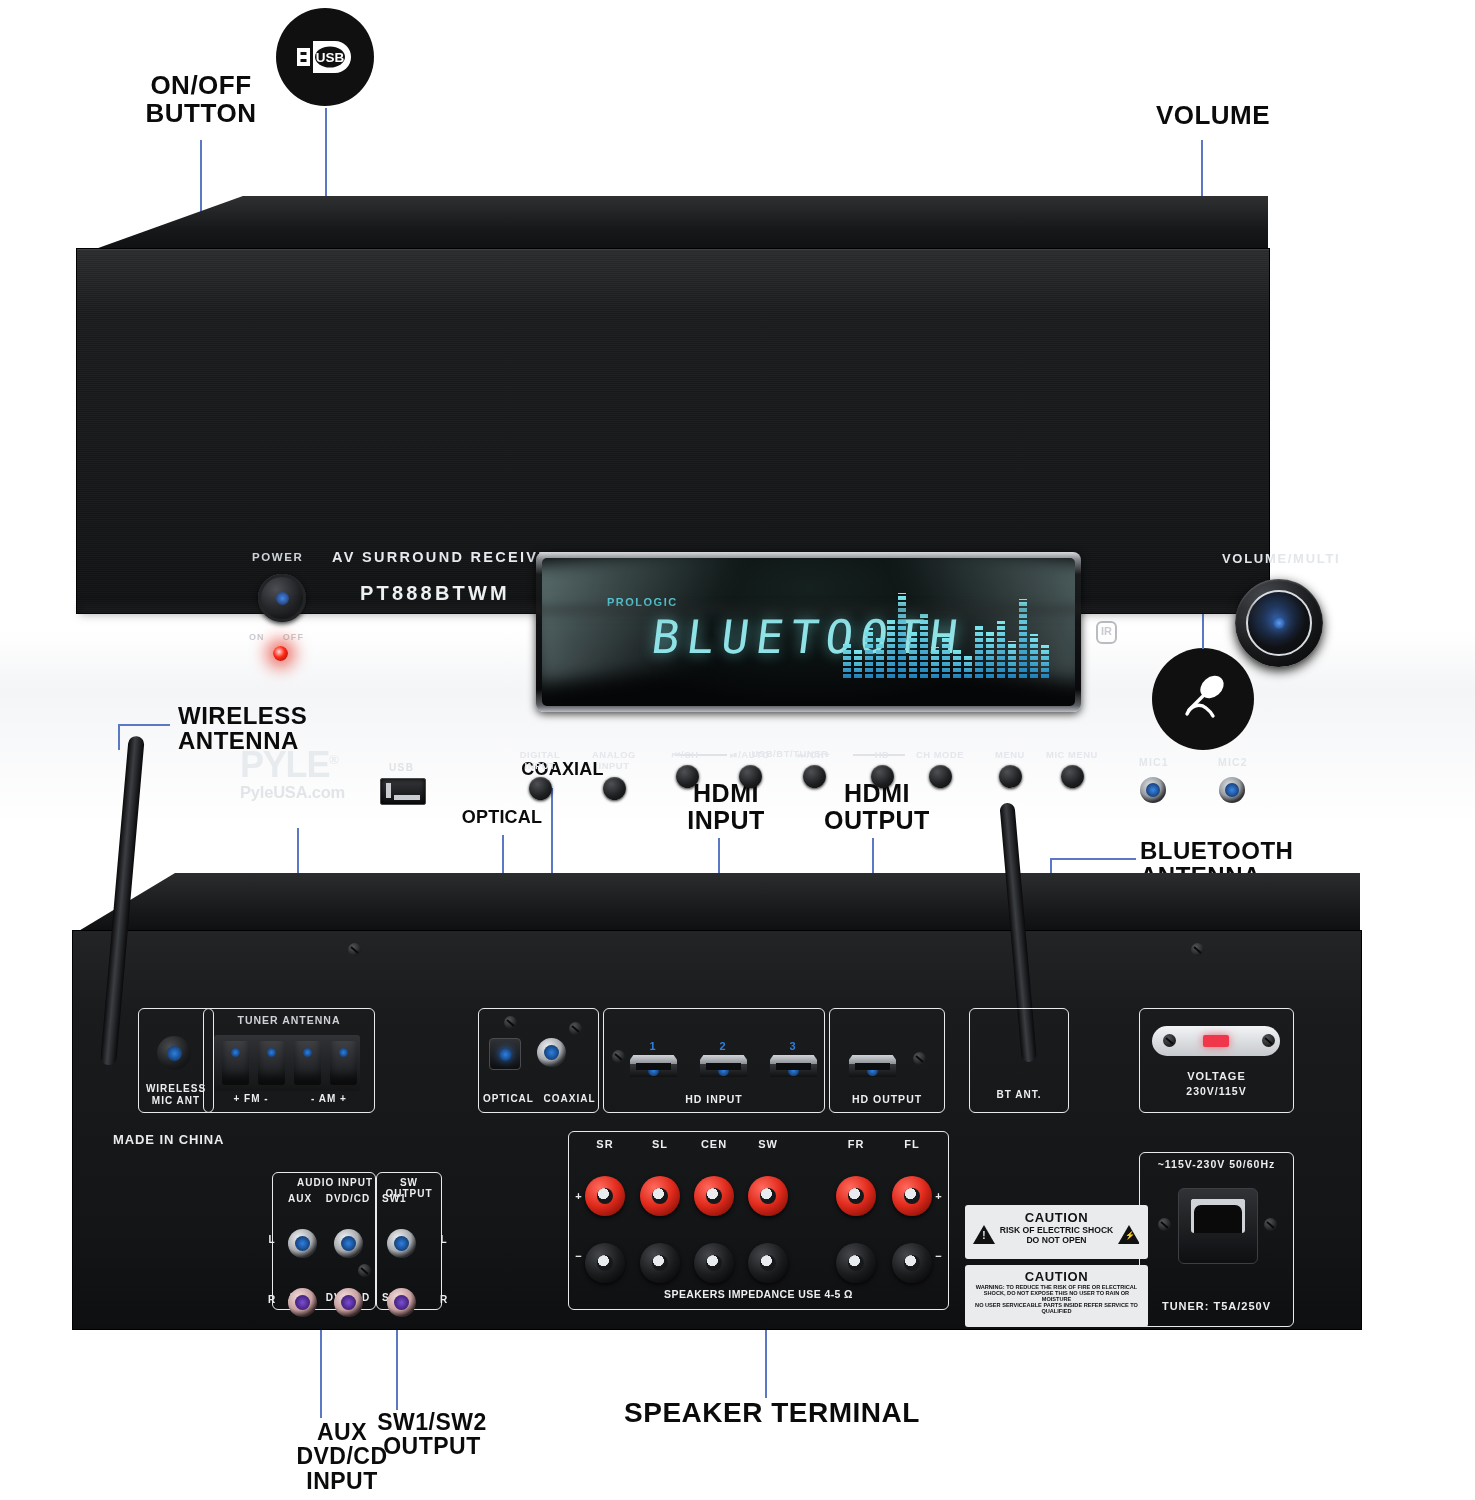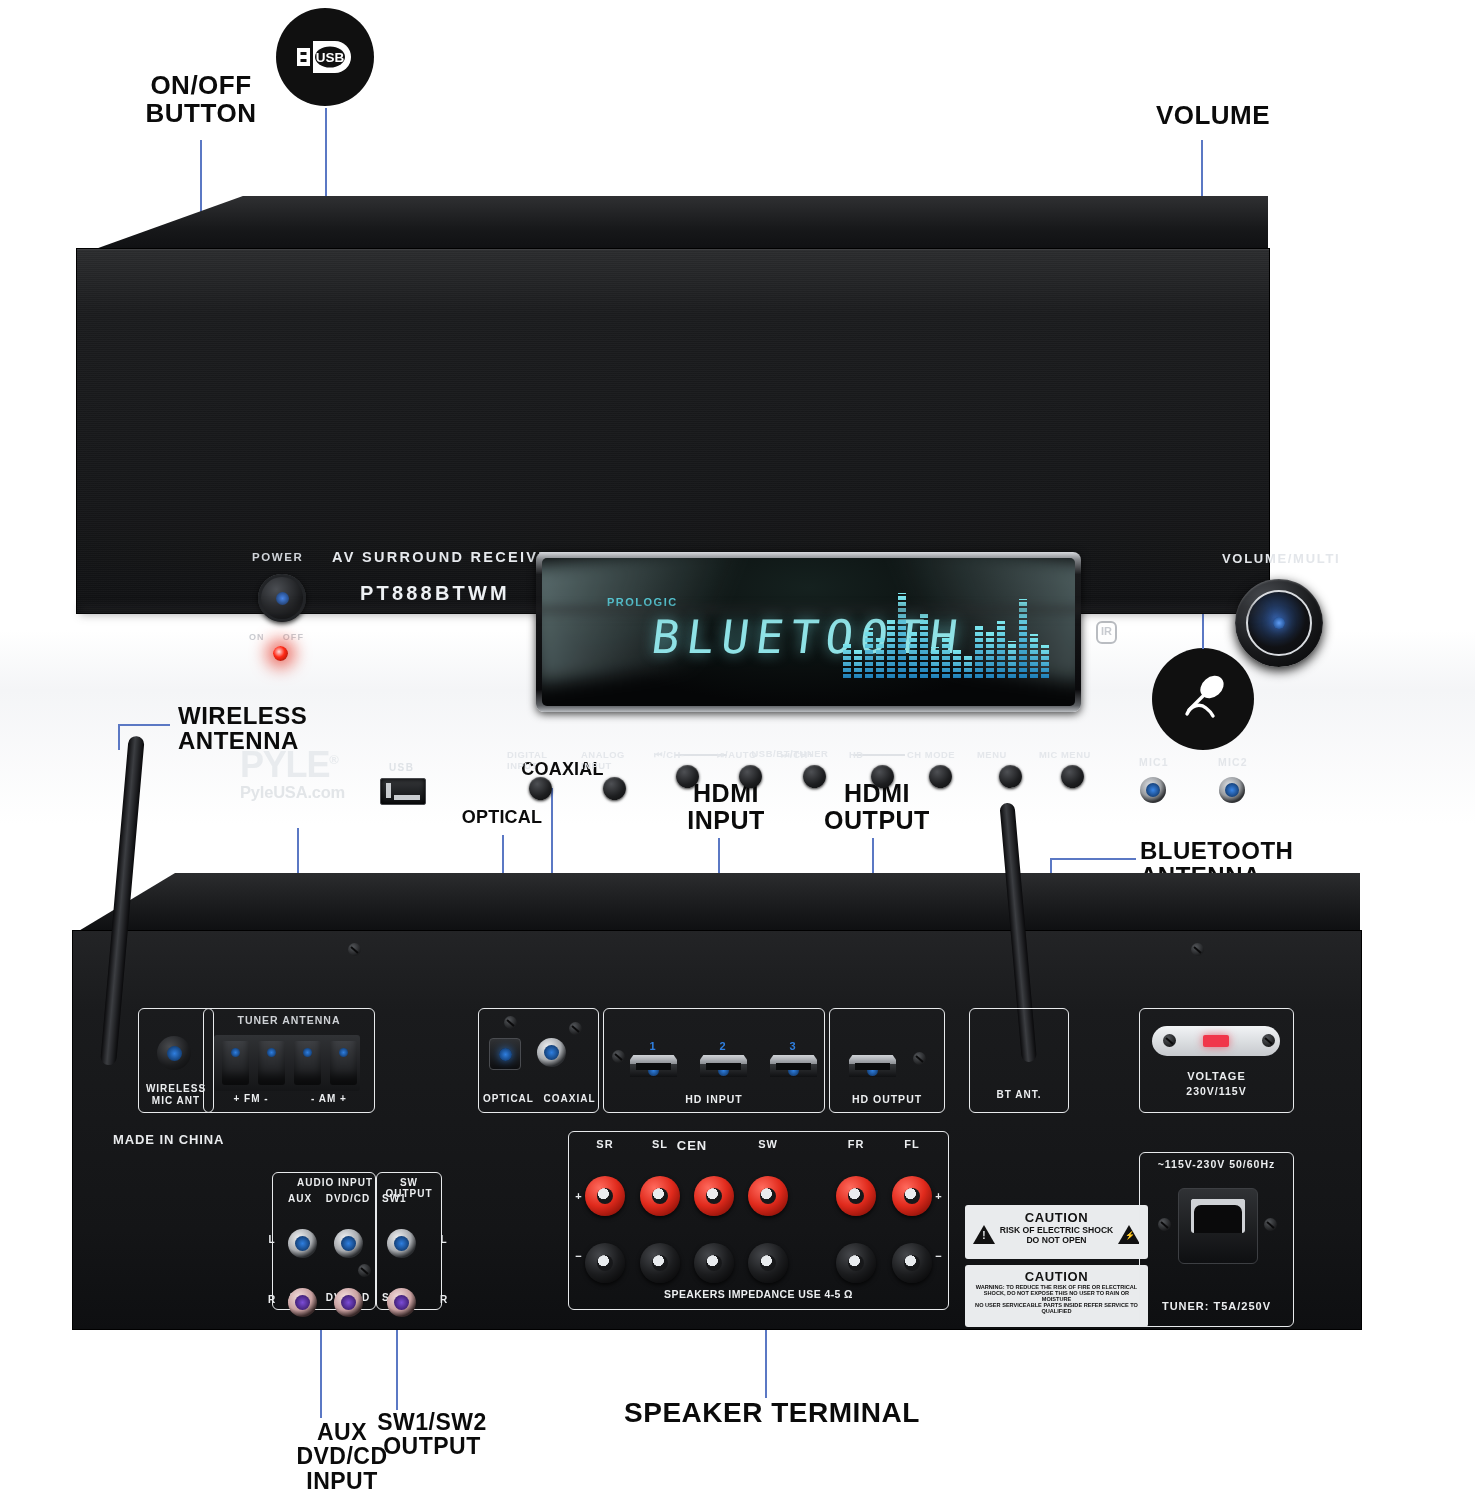--- a/index.html
+++ b/index.html
@@ -90,21 +90,21 @@
   .eq{position:absolute;right:26px;bottom:28px;height:92px;display:flex;align-items:flex-end;gap:3px;}
   .eq i{display:block;width:8px;background:linear-gradient(180deg,#7fe9ef,#1f7fb8);
         box-shadow:0 0 7px rgba(110,220,232,.55);
         -webkit-mask-image:repeating-linear-gradient(0deg,#000 0 4px,transparent 4px 6px);
         mask-image:repeating-linear-gradient(0deg,#000 0 4px,transparent 4px 6px);}
   .ir{position:absolute;left:1019px;top:372px;width:17px;height:19px;border:2px solid #b9bcc1;border-radius:6px;
       color:#c8cbd0;font-size:11px;font-weight:700;text-align:center;line-height:17px;}
 
   
   .btn-row{position:absolute;left:455px;top:500px;width:540px;height:70px;}
-  .bgrp{position:absolute;text-align:left;}
+  .bgrp{position:absolute;text-align:center;}
   .blab{color:#e4e7eb;font-size:9.4px;font-weight:700;letter-spacing:.55px;line-height:1.22;white-space:pre-line;}
   .bcirc{width:23px;height:23px;border-radius:50%;margin:5px auto 0;
      background:radial-gradient(circle at 36% 30%,#4e5054,#1d1e20 58%,#0b0b0c);
      box-shadow:0 1px 3px rgba(0,0,0,.85),inset 0 1px 1px rgba(255,255,255,.16);}
   .grp-cap{position:absolute;left:598px;top:499px;width:230px;text-align:center;
            color:#e4e7eb;font-size:9.4px;font-weight:700;letter-spacing:.6px;}
   .grp-cap::before,.grp-cap::after{content:"";position:absolute;top:6px;width:52px;height:2px;background:#dfe2e6;}
   .grp-cap::before{left:0;} .grp-cap::after{right:0;}
 
   
@@ -503,21 +503,21 @@
 
 <div class="panel" style="left:568px;top:1131px;width:381px;height:179px;"></div>
 <div class="plab" style="left:568px;top:1288px;width:381px;font-size:10.5px;letter-spacing:.4px;">SPEAKERS IMPEDANCE USE 4-5 Ω</div>
 <div class="plab" style="left:572px;top:1190px;width:14px;font-size:11px;">+</div>
 <div class="plab" style="left:572px;top:1250px;width:14px;font-size:11px;">−</div>
 <div class="plab" style="left:932px;top:1190px;width:14px;font-size:11px;">+</div>
 <div class="plab" style="left:932px;top:1250px;width:14px;font-size:11px;">−</div>
 <div id="speaker-labels">
     <div class="plab" style="left: 573px; top: 1138px; width: 64px; font-size: 11px;">SR</div>
     <div class="plab" style="left: 628px; top: 1138px; width: 64px; font-size: 11px;">SL</div>
-    <div class="plab" style="left: 660px; top: 1138px; width: 64px; font-size: 13px;">CEN</div>
+    <div class="plab" style="left: 682px; top: 1138px; width: 64px; font-size: 11px;">CEN</div>
     <div class="plab" style="left: 736px; top: 1138px; width: 64px; font-size: 11px;">SW</div>
     <div class="plab" style="left: 824px; top: 1138px; width: 64px; font-size: 11px;">FR</div>
     <div class="plab" style="left: 880px; top: 1138px; width: 64px; font-size: 11px;">FL</div>
   </div>
 <div id="speaker-posts">
     <div class="bpost" style="left: 585px; top: 1176px;"></div>
     <div class="bpost blk" style="left: 585px; top: 1243px;"></div>
     <div class="bpost" style="left: 640px; top: 1176px;"></div>
     <div class="bpost blk" style="left: 640px; top: 1243px;"></div>
     <div class="bpost" style="left: 694px; top: 1176px;"></div>

